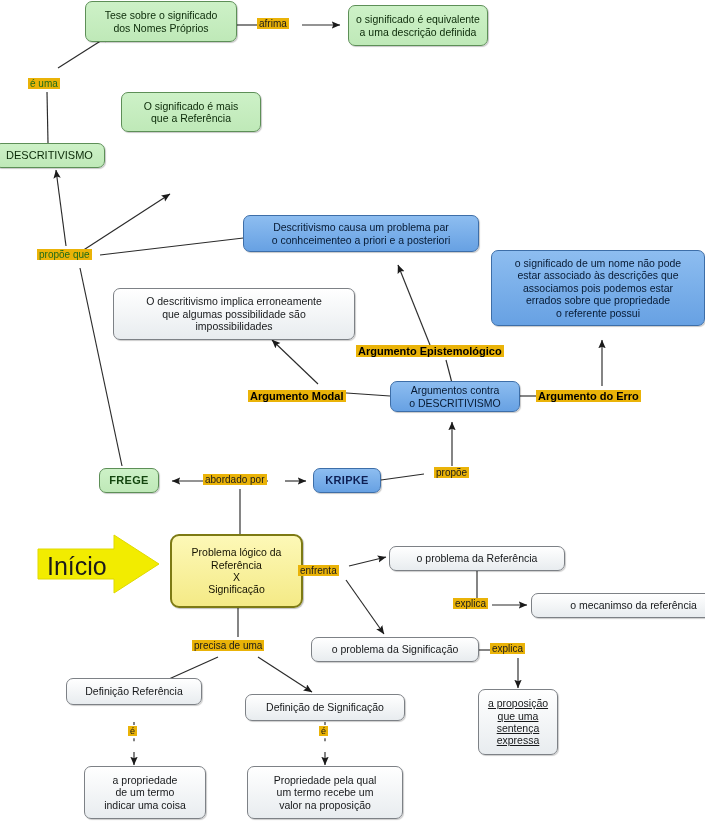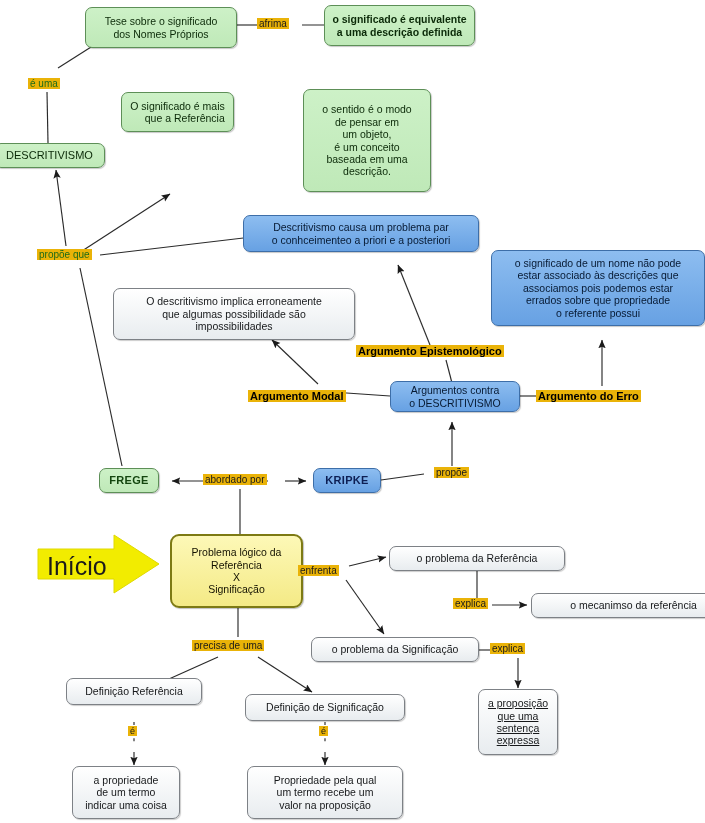--- a/index.html
+++ b/index.html
@@ -108,43 +108,35 @@
       <line x1="134" y1="752" x2="134" y2="765" marker-end="url(#ah)"></line>
       <line x1="325" y1="752" x2="325" y2="765" marker-end="url(#ah)"></line>
     </g>
   </svg>
 
   <svg id="inicio-arrow" viewBox="0 0 125 62">
     <path d="M2,16 L78,16 L78,2 L123,31 L78,60 L78,46 L2,46 Z" fill="#f2ec00" stroke="#e0d900" stroke-width="1"></path>
   </svg>
   <div id="inicio-text">Início</div>
 
-  <div class="node green" style="left:85px;top:7px;width:152px;height:41px;">
+  <div class="node green" style="left:85px;top:1px;width:152px;height:41px;">
     <span style="white-space:pre-line">Tese sobre o significado
 dos Nomes Próprios</span>
   </div>
 
-  <div class="node green" style="left:324px;top:5px;width:151px;height:41px;font-weight:bold;">
+  <div class="node green" style="left:348px;top:5px;width:140px;height:41px;">
     <span style="white-space:pre-line">o significado é equivalente
 a uma descrição definida</span>
   </div>
 
-  <div class="node green" style="left:121px;top:92px;width:113px;height:40px;text-align:right;">
+  <div class="node green" style="left:121px;top:92px;width:140px;height:40px;">
     <span style="white-space:pre-line">O significado é mais
 que a Referência</span>
   </div>
 
-  <div class="node green" style="left:303px;top:89px;width:128px;height:103px;">
-    <span style="white-space:pre-line">o sentido é o modo
-de pensar em
-um objeto,
-é um conceito
-baseada em uma
-descrição.</span>
-  </div>
 
   <div class="node green" style="left:-6px;top:143px;width:111px;height:25px;font-size:11px;">
     <span>DESCRITIVISMO</span>
   </div>
 
   <div class="node blue" style="left:243px;top:215px;width:236px;height:37px;">
     <span style="white-space:pre-line">Descritivismo causa um problema par
 o conhceimenteo a priori e a posteriori</span>
   </div>
 
@@ -195,21 +187,21 @@
   </div>
 
   <div class="node grey" style="left:66px;top:678px;width:136px;height:27px;">
     <span>Definição Referência</span>
   </div>
 
   <div class="node grey" style="left:245px;top:694px;width:160px;height:27px;">
     <span>Definição de Significação</span>
   </div>
 
-  <div class="node grey" style="left:72px;top:766px;width:108px;height:53px;">
+  <div class="node grey" style="left:84px;top:766px;width:122px;height:53px;">
     <span style="white-space:pre-line">a propriedade
 de um termo
 indicar uma coisa</span>
   </div>
 
   <div class="node grey" style="left:247px;top:766px;width:156px;height:53px;">
     <span style="white-space:pre-line">Propriedade pela qual
 um termo  recebe um
 valor na proposição</span>
   </div>

